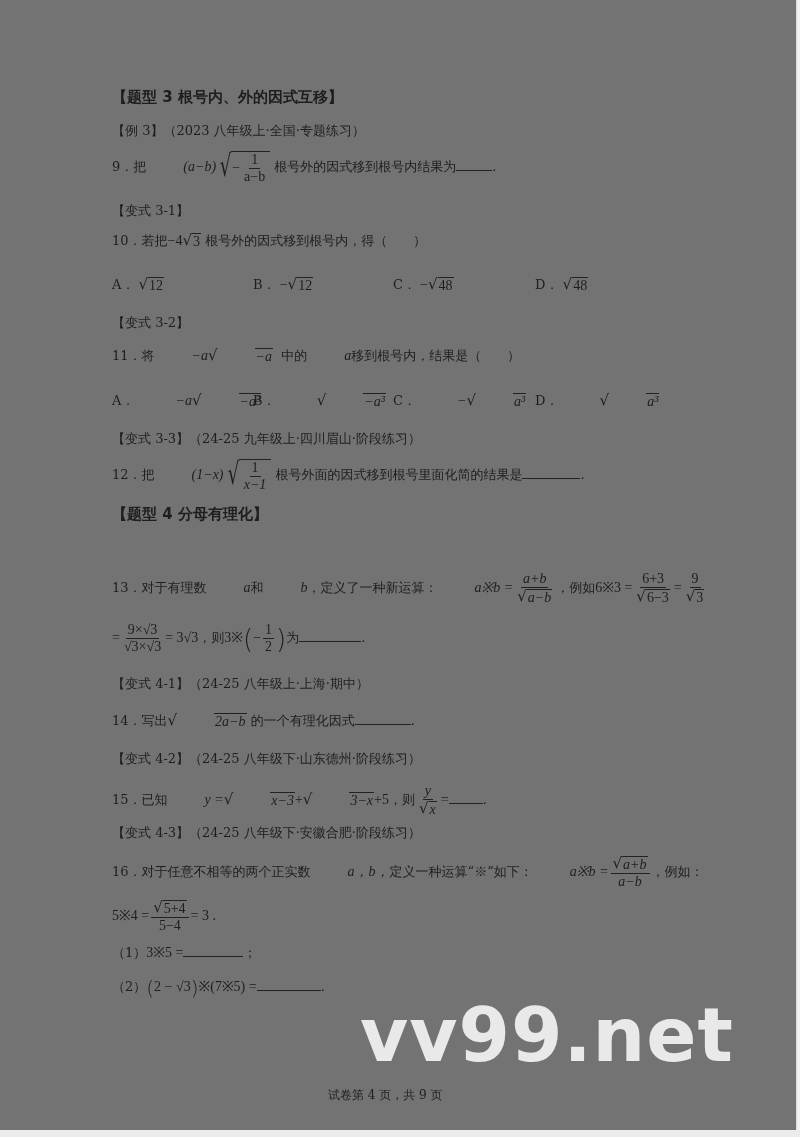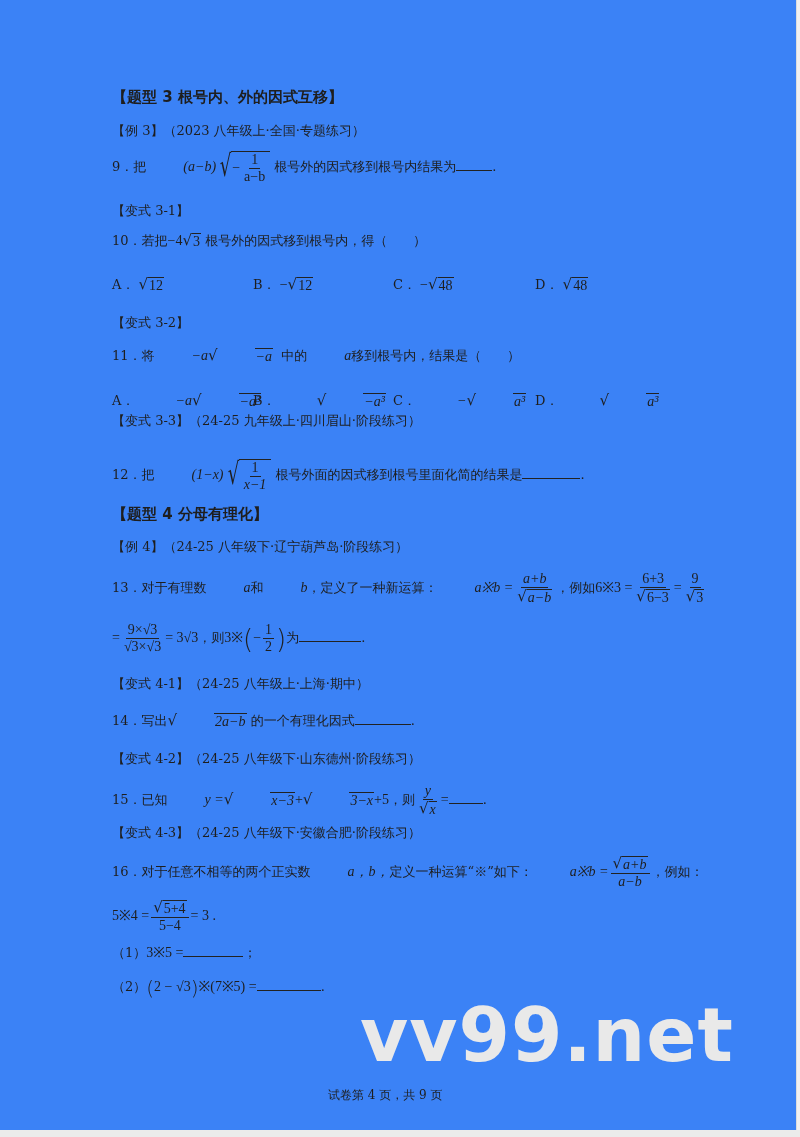--- a/index.html
+++ b/index.html
@@ -3,21 +3,21 @@
 <meta charset="utf-8">
 <style>
   html, body { margin: 0; padding: 0; }
   body {
     width: 800px; height: 1137px; background: #f1f1f1;
     font-family: "DejaVu Serif", "Liberation Serif", serif;
     color: #1e1e1e; position: relative; overflow: hidden;
   }
   .page {
     position: absolute; left: 0; top: 0; width: 796px; height: 1130px;
-    background: #3b82f6; border-right: 1px solid #dcdcdc; border-bottom: 1px solid #dcdcdc;
+    background: #737373; border-right: 1px solid #dcdcdc; border-bottom: 1px solid #dcdcdc;
   }
   .line { position: absolute; left: 112px; font-size: 13px; white-space: nowrap; line-height: 18px; }
   .heading { font-family: "DejaVu Sans", "Liberation Sans", sans-serif; font-weight: bold; font-size: 15px; }
   .tag { font-size: 13px; }
   i.v { font-family: "Liberation Serif", "DejaVu Serif", serif; font-style: italic; font-size: 14px; margin-left: 37px; }
   .m { font-family: "Liberation Serif", "DejaVu Serif", serif; font-size: 14px; }
   .blank { display: inline-block; border-bottom: 1px solid #222; height: 14px; vertical-align: baseline; }
   .frac { display: inline-flex; flex-direction: column; align-items: center; vertical-align: middle; margin: 0 2px; font-family: "Liberation Serif", serif; font-size: 14px; line-height: 16px; }
   .frac .num { border-bottom: 1px solid #222; padding: 0 2px; }
   .frac .den { padding: 0 2px; }
@@ -99,34 +99,33 @@
       </span></div>
   <div class="opt" style="left:393px; top:392px;"><span>C．</span> <i class="v">−</i><span class="sqrt">
         <span class="rad">√</span>
         <i class="body v">a³</i>
       </span></div>
   <div class="opt" style="left:535px; top:392px;"><span>D．</span> <i class="v"></i><span class="sqrt">
         <span class="rad">√</span>
         <i class="body v">a³</i>
       </span></div>
 
-  <div class="line tag" style="top:412px;">【变式 3-3】（24-25 九年级上·四川眉山·阶段练习）</div>
+  <div class="line tag" style="top:430px;">【变式 3-3】（24-25 九年级上·四川眉山·阶段练习）</div>
   <div class="line" style="top:458px; line-height:34px;">
     <span>12．把</span><i class="v">(1−x)</i><span class="sqrt bigsqrt">
         <span class="rad">√</span>
         <span class="body"><span class="frac">
             <span class="num">1</span>
             <i class="den">x−1</i>
           </span></span>
       </span>
     <span>根号外面的因式移到根号里面化简的结果是</span><span class="blank" style="width:58px;"></span><span>.</span>
   </div>
 
   <div class="line heading" style="top:505px;">【题型 4  分母有理化】</div>
-  <div class="line tag" style="top:538px;">【例 4】（24-25 八年级下·辽宁葫芦岛·阶段练习）</div>
 
   <div class="line" style="top:568px; line-height:40px;">
     <span>13．对于有理数</span><i class="v">a</i><span>和</span><i class="v">b</i><span>，定义了一种新运算：</span><i class="v">a※b =</i><span class="frac">
         <i class="num">a+b</i>
         <span class="den"><span class="sqrt">
             <span class="rad">√</span>
             <i class="body">a−b</i>
           </span></span>
       </span><span>，例如</span><span class="m">6※3 =</span><span class="frac">
         <span class="num">6+3</span>

